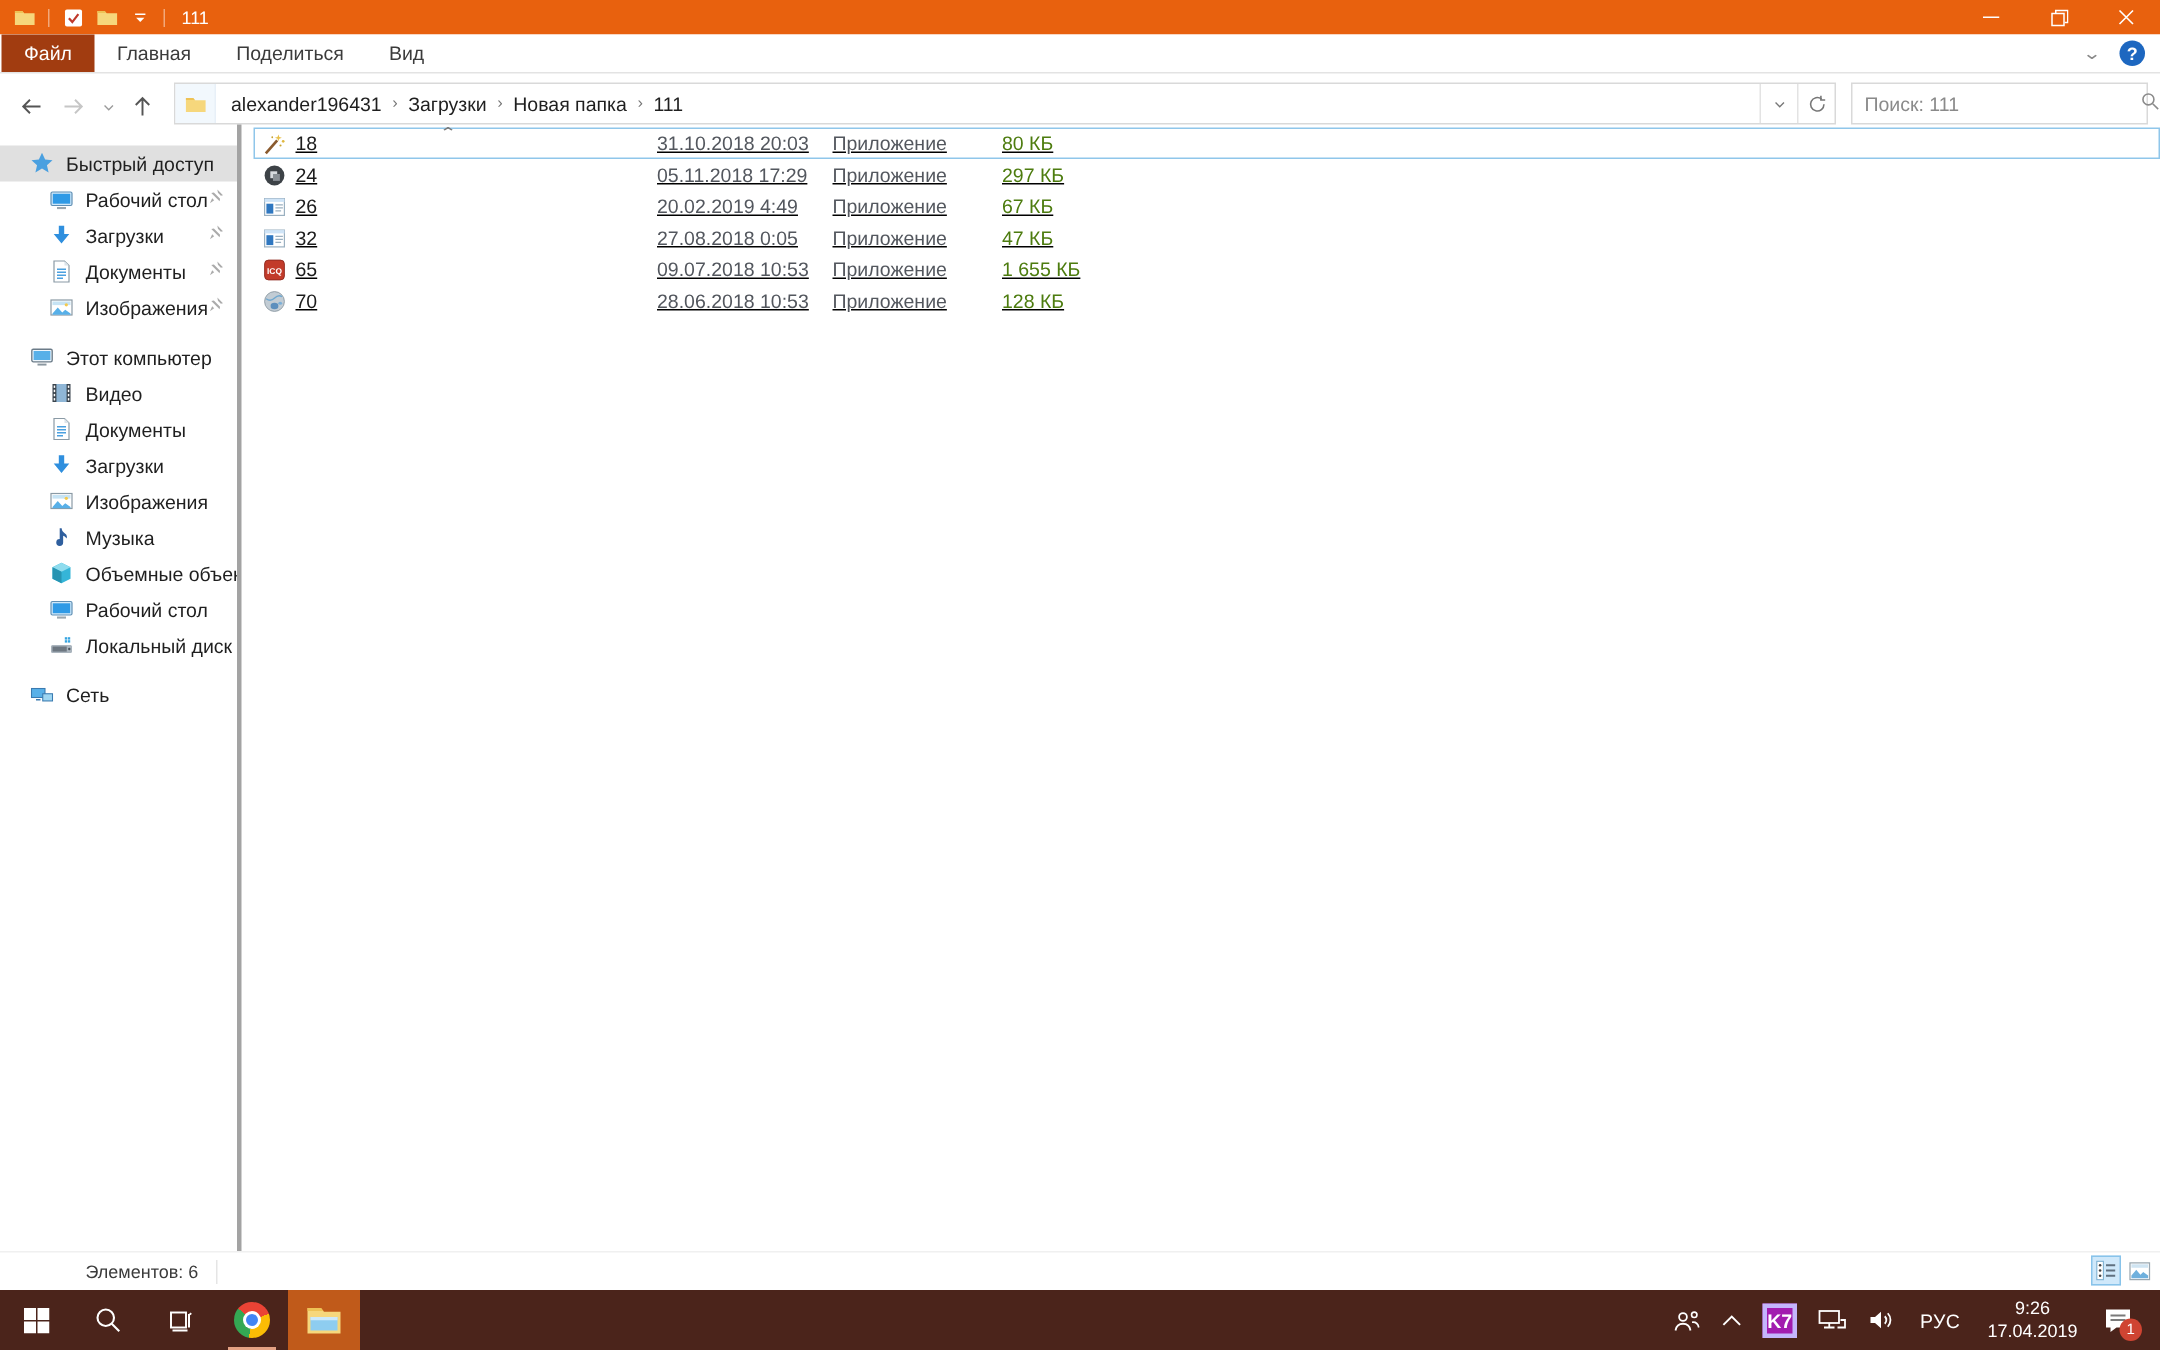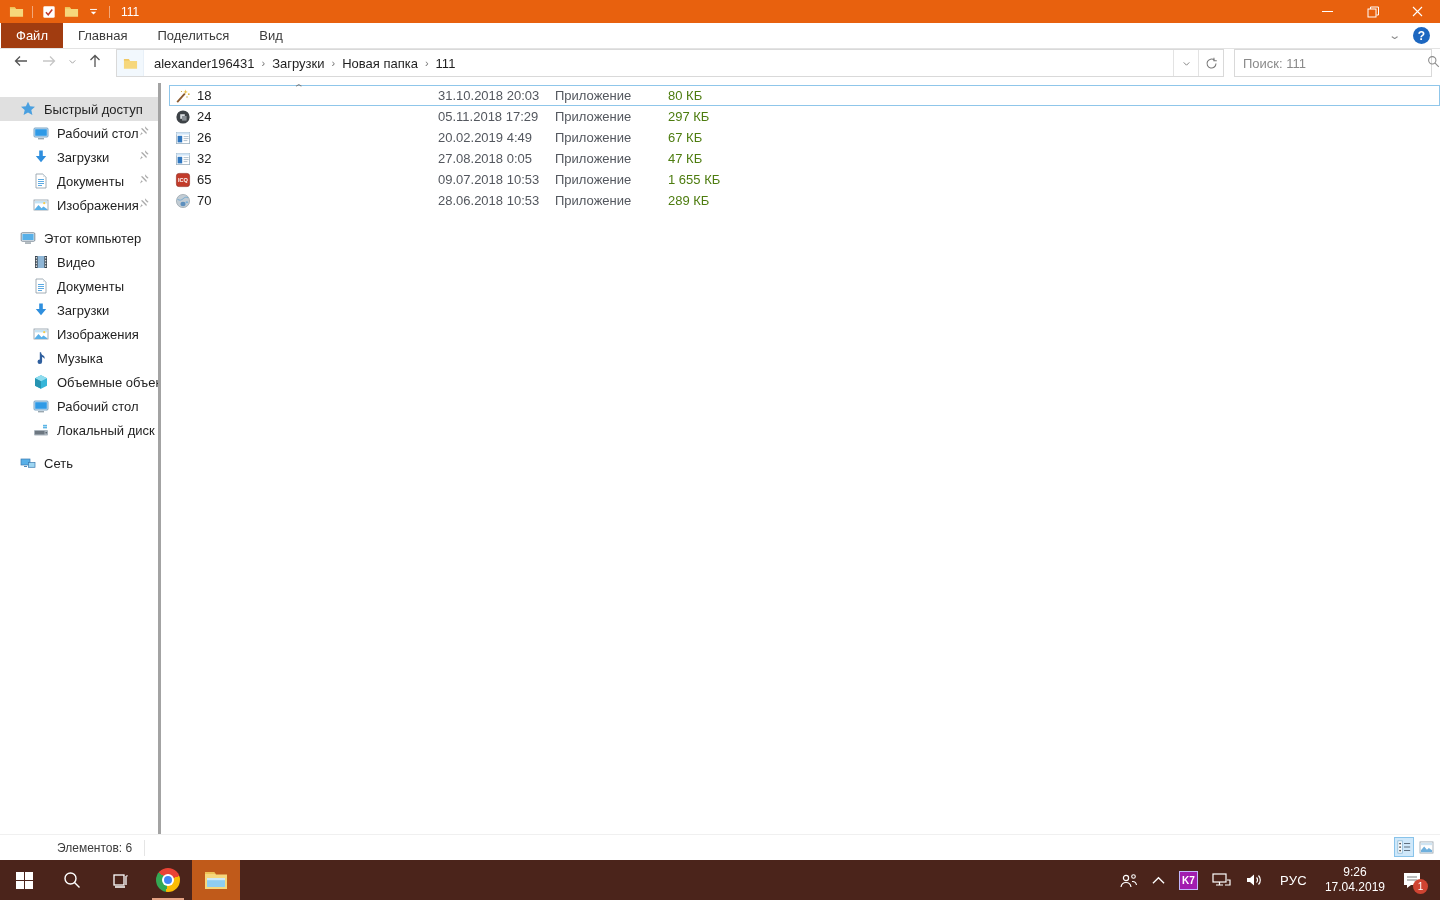--- a/index.html
+++ b/index.html
@@ -19,21 +19,21 @@
   .caption-btns{margin-left:auto;display:flex;height:100%;}
   .cap-btn{width:45px;height:100%;display:flex;align-items:center;justify-content:center;color:#fff;font-size:13px;}
   
   .tabrow{height:25px;border-bottom:1px solid #e3e3e3;display:flex;align-items:stretch;position:relative;flex:0 0 auto;background:#fff;}
   .tab{padding:0 15px;display:flex;align-items:center;font-size:13px;color:#3b3b3b;}
   .tab.file{background:#a13c10;color:#fff;margin-left:1px;}
   .ribbon-right{position:absolute;right:10px;top:0;height:100%;display:flex;align-items:center;gap:14px;}
   .chev-down{color:#8a8a8a;font-size:11px;transform:scaleX(1.4);}
   .help-btn{width:17px;height:17px;border-radius:50%;background:#1d67c0;color:#fff;font-size:12px;font-weight:bold;display:flex;align-items:center;justify-content:center;}
   
-  .navbar{height:34px;display:flex;align-items:flex-start;padding:0 8px;gap:2px;flex:0 0 auto;}
+  .navbar{height:34px;display:flex;align-items:flex-end;padding:0 8px;gap:2px;flex:0 0 auto;}
   .nav-btn{width:26px;height:24px;display:flex;align-items:center;justify-content:center;font-size:15px;}
   .nav-back{color:#555;}
   .nav-fwd{color:#c3c3c3;}
   .nav-drop{color:#9a9a9a;font-size:9px;width:16px;}
   .nav-up{color:#555;}
   .addressbox{flex:1;height:26px;border:1px solid #d9d9d9;display:flex;align-items:center;background:#fff;margin:0 2px 0 6px;}
   .addr-folder{width:26px;display:flex;align-items:center;justify-content:center;background:#f2f8fd;height:100%;border-right:1px solid #e8f0f8;}
   .crumbs{display:flex;align-items:center;font-size:13px;color:#1f1f1f;padding-left:6px;}
   .crumb{padding:0 4px;white-space:nowrap;}
   .crumb-sep{color:#777;font-size:11px;padding:0 3px;}
@@ -56,21 +56,21 @@
   
   .content{flex:1;position:relative;min-width:0;}
   .list{position:absolute;left:8px;top:2px;right:0;}
   .sort-caret{position:absolute;left:126px;top:-2px;color:#777;font-size:9px;transform:scaleX(1.6);}
   .lheader{display:flex;height:26px;align-items:center;color:#44546c;font-size:13px;margin-top:8px;}
   .hcell{height:100%;display:flex;align-items:center;padding-left:10px;border-right:1px solid #e9eef3;box-sizing:border-box;}
   .hc-name{width:258px;}
   .hc-date{width:117px;}
   .hc-type{width:123px;}
   .hc-size{width:80px;}
-  .frow{display:flex;height:21px;align-items:center;font-size:13px;box-sizing:border-box;border:1px solid transparent;}
+  .frow{display:flex;height:21px;align-items:center;font-size:13px;box-sizing:border-box;border:1px solid transparent;text-decoration:underline;}
   .frow.selected{border-color:#8fc6ea;}
   .fc{box-sizing:border-box;padding-left:10px;overflow:hidden;white-space:nowrap;}
   .fc-name{width:258px;display:flex;align-items:center;gap:6px;color:#1c1c1c;padding-left:5px;}
   .fc-date{width:117px;color:#53575e;}
   .fc-type{width:123px;color:#53575e;}
   .fc-size{width:80px;color:#4d7c0f;text-align:left;padding-right:7px;padding-left:0;}
   .icon16{width:16px;height:16px;display:inline-flex;align-items:center;justify-content:center;flex:0 0 16px;}
   
   .statusbar{height:25px;flex:0 0 auto;display:flex;align-items:center;font-size:12px;color:#3b3b3b;border-top:1px solid #f0f0f0;position:relative;}
   .status-text{padding-left:13px;margin-left:44px;}
@@ -489,21 +489,21 @@
                     <circle cx="8" cy="8" r="6.6" fill="#c2ccd4" stroke="#8a97a0" stroke-width=".6"></circle>
                     <path d="M2.4 6.2c2.2 1.6 4.2 1 5.7-.5s3.5-2 4.9-.8" stroke="#6fa8d0" stroke-width=".9" fill="none"></path>
                     <ellipse cx="8" cy="11" rx="2.6" ry="2.2" fill="#5d8fbd"></ellipse>
                     <ellipse cx="11.8" cy="9.2" rx="1.3" ry="1" fill="#7db0d8"></ellipse>
                   </svg>
                 </span>
                 <span>70</span>
               </div>
               <div class="fc fc-date">28.06.2018 10:53</div>
               <div class="fc fc-type">Приложение</div>
-              <div class="fc fc-size">289 КБ</div>
+              <div class="fc fc-size">128 КБ</div>
             </div>
           </div>
       </div>
     </div>
   </div>
 
   <div class="statusbar">
     <span class="status-text">Элементов: 6</span>
     <span class="status-sep"></span>
     <div class="view-toggles">
@@ -574,21 +574,21 @@
           <circle cx="14.5" cy="4.5" r="1.8" fill="none" stroke="#fff" stroke-width="1.1"></circle>
           <path d="M13 9.5c2.5-.3 4 1 4.5 3.5" fill="none" stroke="#fff" stroke-width="1.1"></path>
         </svg>
     </div>
     <div class="tray-item">
       <svg width="13" height="9" viewBox="0 0 14 9">
           <path d="M1 7.5L7 1.5l6 6" stroke="#fff" stroke-width="1.4" fill="none"></path>
         </svg>
     </div>
     <div class="tray-item">
-      <div style="width:17px;height:17px;background:#a21caf;border:1px solid #c4b5fd;display:flex;align-items:center;justify-content:center;color:#fff;font-size:10px;font-weight:bold;">K7</div>
+      <div style="width:17px;height:17px;background:#a21caf;border:3px solid #c4b5fd;display:flex;align-items:center;justify-content:center;color:#fff;font-size:13px;font-weight:bold;">K7</div>
     </div>
     <div class="tray-item">
       <svg width="19" height="16" viewBox="0 0 19 16">
           <rect x="1" y="2" width="13" height="8" fill="none" stroke="#fff" stroke-width="1.2"></rect>
           <path d="M7.5 10v3M4 13h7" stroke="#fff" stroke-width="1.2"></path>
           <path d="M15 8h3v5h-5" fill="none" stroke="#fff" stroke-width="1.2"></path>
         </svg>
     </div>
     <div class="tray-item">
       <svg width="19" height="16" viewBox="0 0 19 16">

